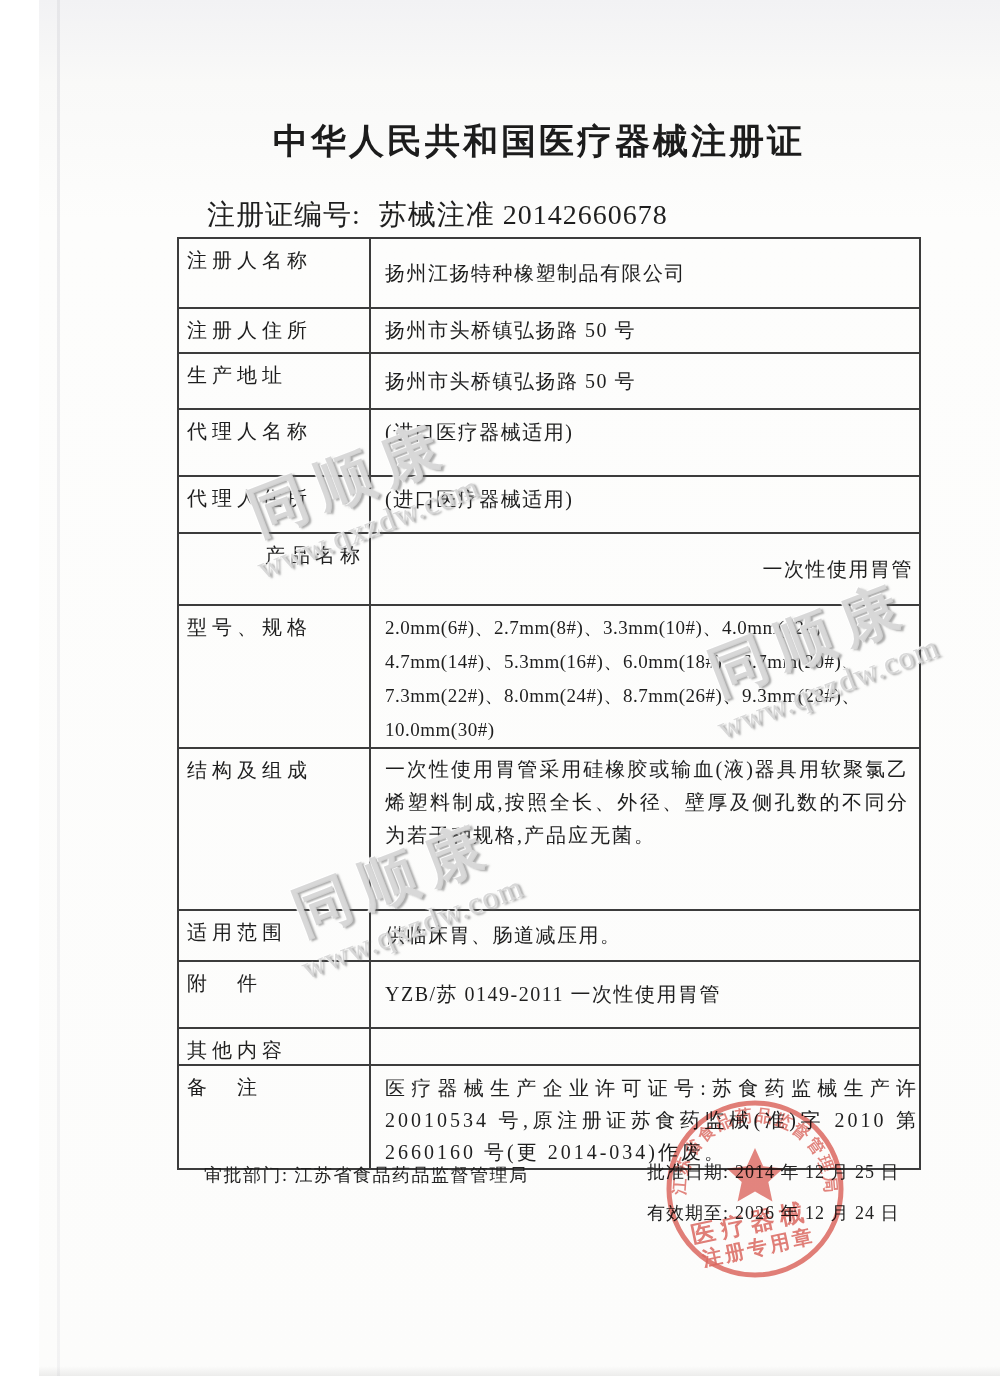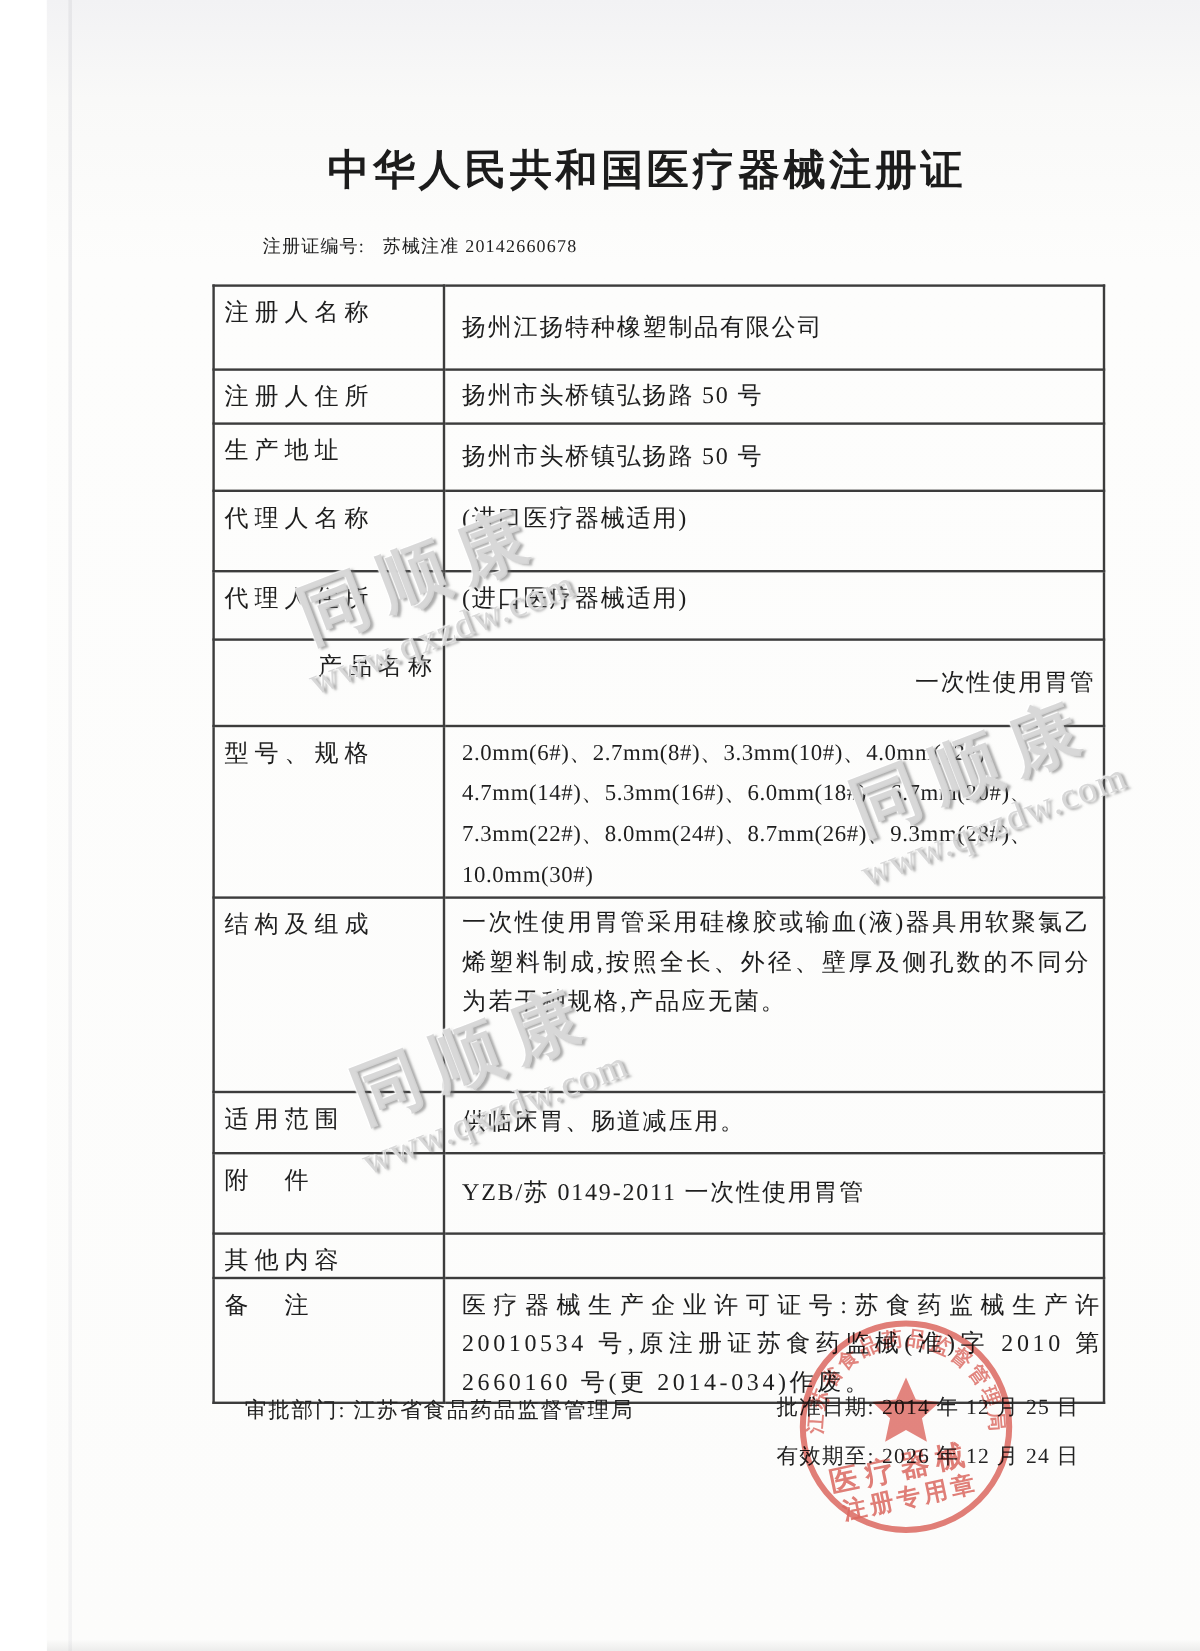--- a/index.html
+++ b/index.html
@@ -22,22 +22,22 @@
   .bottom-shade{
     position:absolute;left:0;bottom:0;width:100%;height:10px;
     background:linear-gradient(180deg,rgba(0,0,0,0),rgba(120,120,120,.12));
   }
   .title{
     position:absolute;left:0;top:118px;width:100%;
     margin:0;text-align:center;
     font-size:35px;font-weight:700;letter-spacing:3px;color:#1c1c1c;
   }
   .cert-no{
-    position:absolute;left:180px;top:196px;
-    font-size:15px;letter-spacing:1px;color:#1f1f1f;white-space:nowrap;
+    position:absolute;left:168px;top:196px;
+    font-size:28px;letter-spacing:1px;color:#1f1f1f;white-space:nowrap;
   }
   .cert-no .num{margin-left:10px;}
 
   table.cert-table{
     position:absolute;left:138px;top:237px;width:744px;
     border-collapse:collapse;table-layout:fixed;
     font-size:20px;color:#1e1e1e;
     border:2px solid #3c3c3c;
   }
   .cert-table td{

